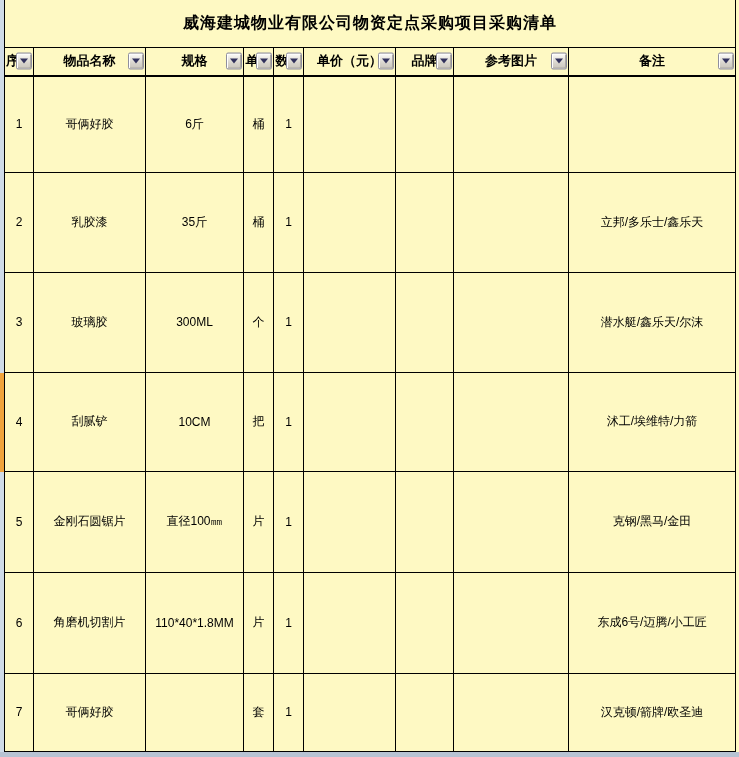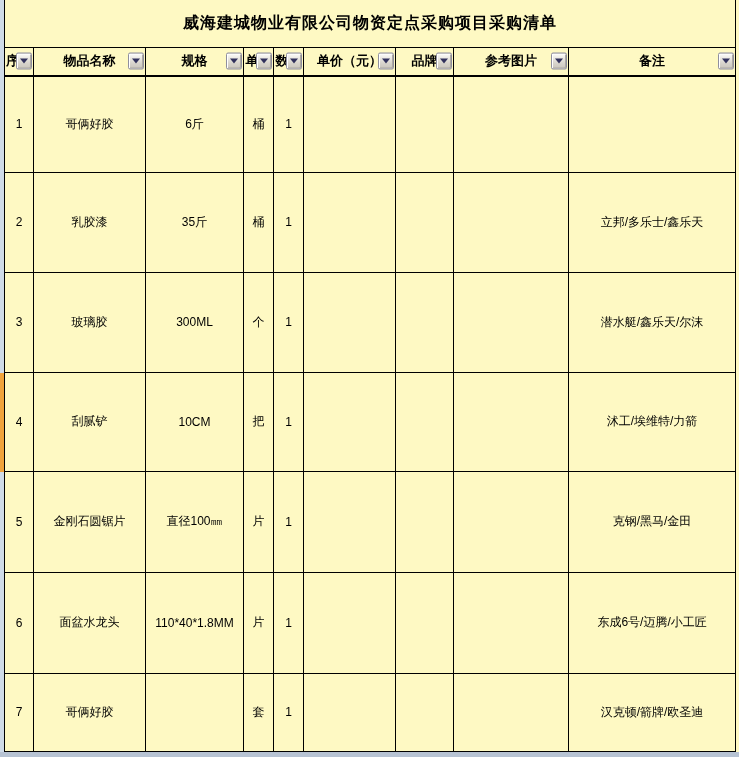--- a/index.html
+++ b/index.html
@@ -250,21 +250,21 @@
         <td>
           <div class="img-box pi5">
             
           </div>
         </td>
         <td>克钢/黑马/金田</td>
       </tr>
 
       <tr>
         <td style="height:101px">6</td>
-        <td>面盆水龙头</td>
+        <td>角磨机切割片</td>
         <td>110*40*1.8MM</td>
         <td>片</td>
         <td>1</td>
         <td></td>
         <td></td>
         <td>
           <div class="img-box pi6">
             <div class="pi6-photo"></div>
 
           </div>

